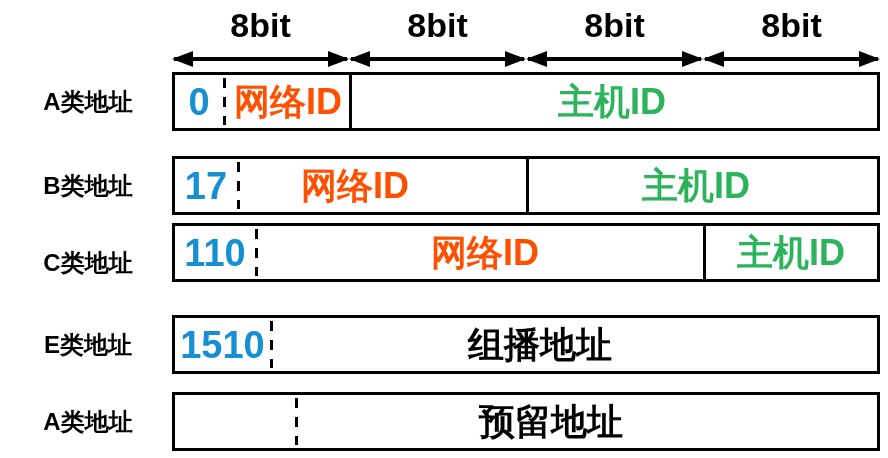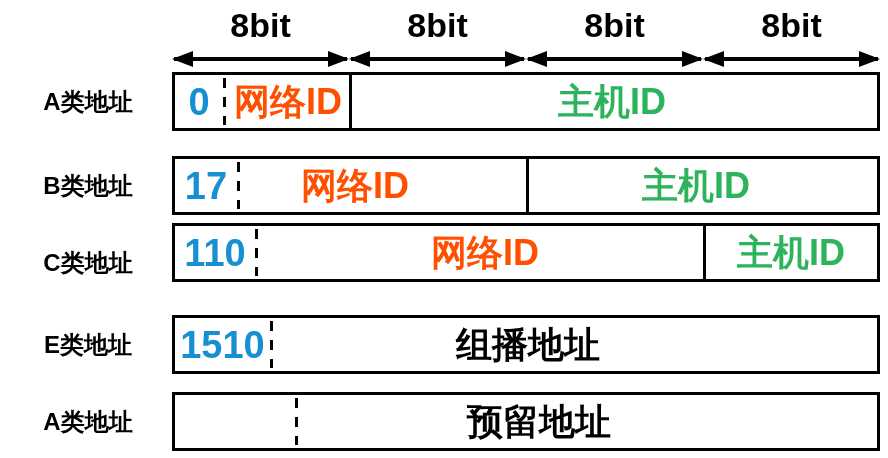--- a/index.html
+++ b/index.html
@@ -48,21 +48,21 @@
     position:absolute; top:3px; bottom:3px; width:3px;
     background:repeating-linear-gradient(to bottom, var(--line-black,#000) 0 10px, transparent 10px 19px);
   }
   .divider { position:absolute; top:0; bottom:0; width:3px; background:var(--line-black,#000); }
   .seg {
     position:absolute; top:50%; transform:translate(-50%,-50%);
     font-size:36px; white-space:nowrap;
   }
   .seg.orange { color:var(--network-orange,#FF5000); }
   .seg.green  { color:var(--host-green,#2CB35C); }
-  .seg.black  { color:var(--line-black,#000); }
+  .seg.black  { color:var(--line-black,#000);margin-left:12px; }
 </style>
 </head>
 <body>
 
 <div id="canvas">
 
   <div class="bit-label" style="left:172px">8bit</div>
   <div class="bit-label" style="left:349px">8bit</div>
   <div class="bit-label" style="left:526px">8bit</div>
   <div class="bit-label" style="left:703px">8bit</div>

